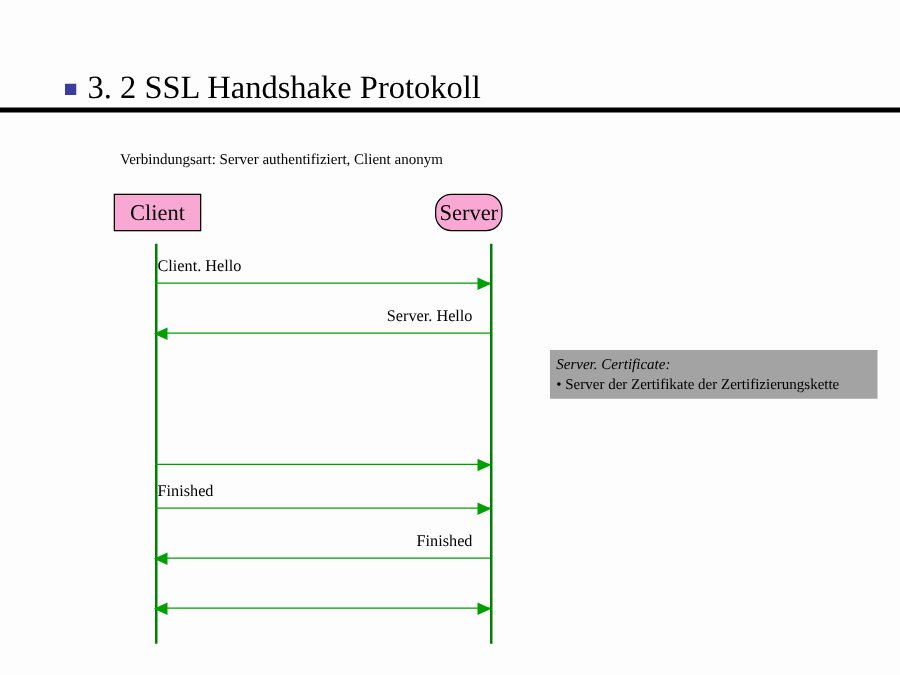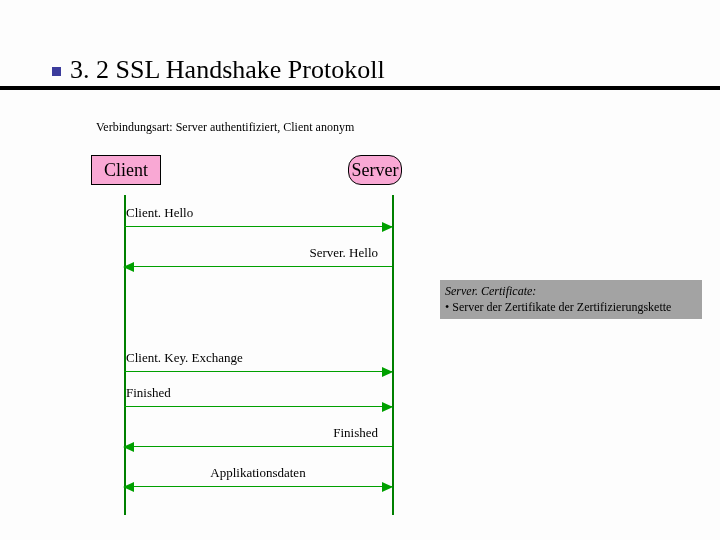--- a/index.html
+++ b/index.html
@@ -166,39 +166,37 @@
 
     <div class="msg" style="top:90px">
       <span class="label right">Server. Hello</span>
       <div class="arrow"></div>
       <div class="head left"></div>
     </div>
 
 
 
     <div class="msg" style="top:195px">
-      <span class="label left">Client. Key. Exchange</span>
       <div class="arrow"></div>
       <div class="head right"></div>
     </div>
 
     <div class="msg" style="top:230px">
       <span class="label left">Finished</span>
       <div class="arrow"></div>
       <div class="head right"></div>
     </div>
 
     <div class="msg" style="top:270px">
       <span class="label right">Finished</span>
       <div class="arrow"></div>
       <div class="head left"></div>
     </div>
 
     <div class="msg" style="top:310px">
-      <span class="label center">Applikationsdaten</span>
       <div class="arrow"></div>
       <div class="head left"></div>
       <div class="head right"></div>
     </div>
 
   </div>
 
   <div class="note">
     <div class="nhead">Server. Certificate:</div>
     <div>• Server der Zertifikate der Zertifizierungskette</div>

